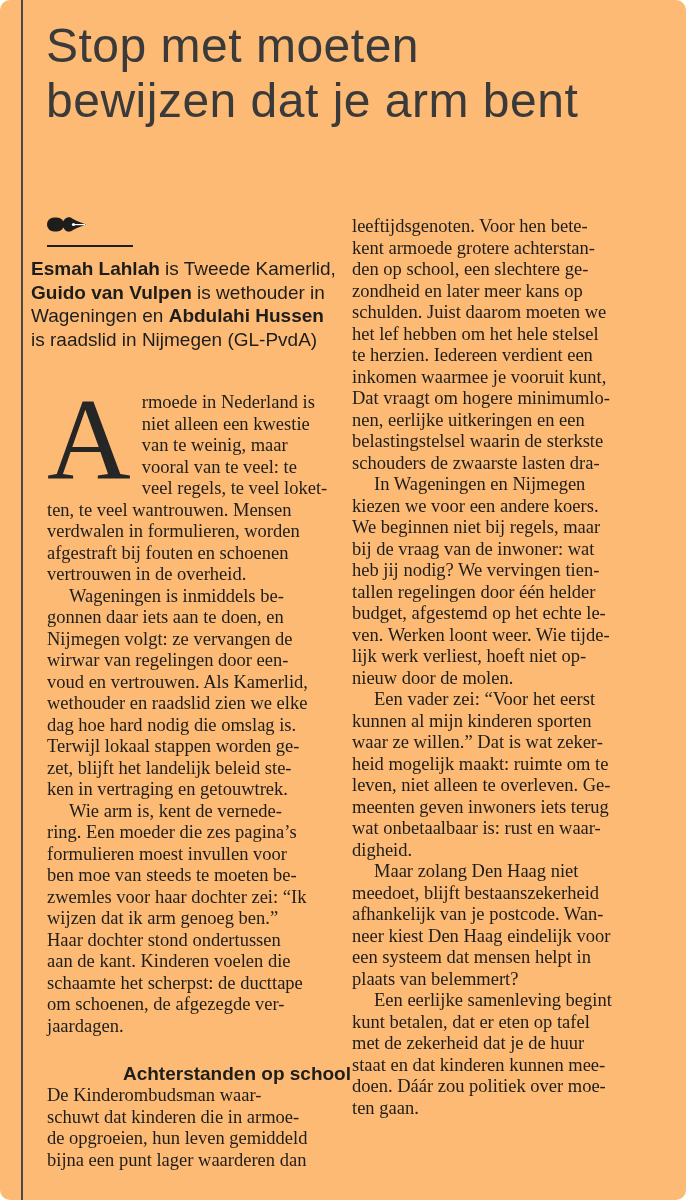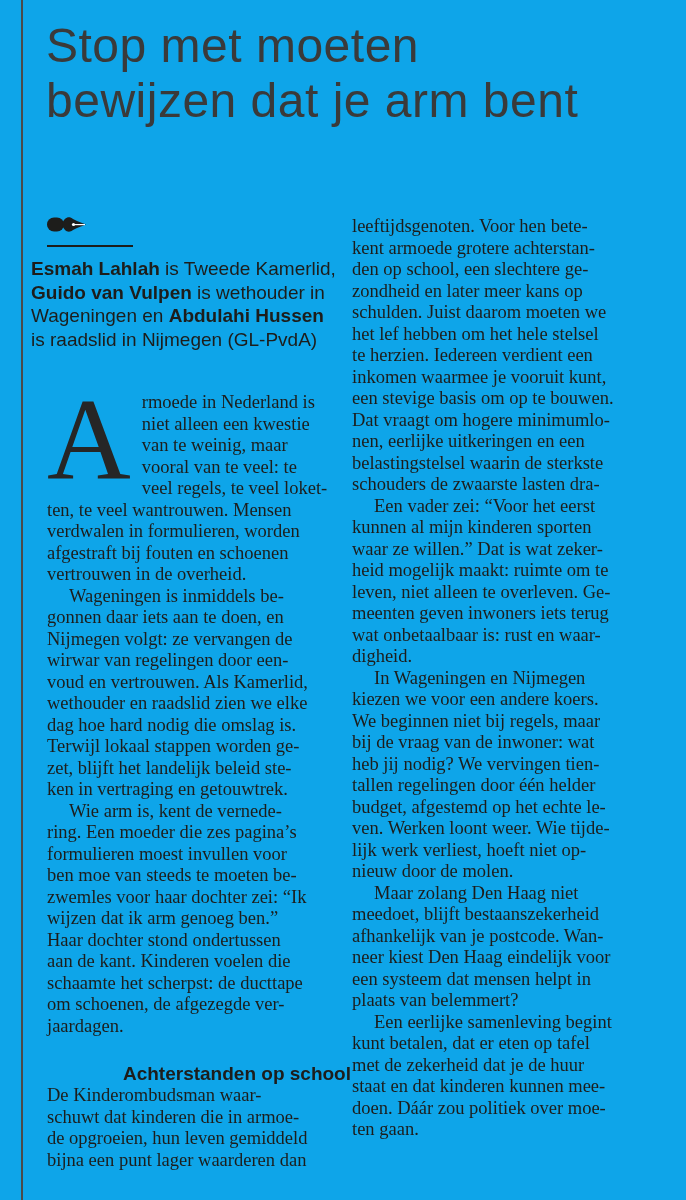--- a/index.html
+++ b/index.html
@@ -1,18 +1,18 @@
 <!DOCTYPE html>
 <html lang="nl"><head>
 <meta charset="utf-8">
 <style>
   html,body { margin:0; padding:0; background:#ffffff; }
   .page {
-    position:relative; width:686px; height:1200px; background:#0ea5e9;
-    font-family:"Liberation Serif", serif; color:#1d1d1b; overflow:hidden;
+    position:relative; width:686px; height:1200px; background:#fdba74;
+    font-family:"Liberation Serif", serif; color:#1d1d1b; overflow:hidden;border-radius:10px;
   }
   .vrule { position:absolute; left:21px; top:0; width:2px; height:1200px; background:#4a4a4a; }
 
   .headline {
     position:absolute; left:46px; top:18px;
     font-family:"Liberation Sans", sans-serif; font-weight:300;
     font-size:48px; line-height:55px; color:#3a3a3a; letter-spacing:0.5px;
   }
   .headline .hl-line { white-space:nowrap; }
 
@@ -129,47 +129,46 @@
   <div class="col col-right">
       <div class="block">
         <div class="line">leeftijdsgenoten. Voor hen bete-</div>
         <div class="line">kent armoede grotere achterstan-</div>
         <div class="line">den op school, een slechtere ge-</div>
         <div class="line">zondheid en later meer kans op</div>
         <div class="line">schulden. Juist daarom moeten we</div>
         <div class="line">het lef hebben om het hele stelsel</div>
         <div class="line">te herzien. Iedereen verdient een</div>
         <div class="line">inkomen waarmee je vooruit kunt,</div>
-        <div class="line">een stevige basis om op te bouwen.</div>
         <div class="line">Dat vraagt om hogere minimumlo-</div>
         <div class="line">nen, eerlijke uitkeringen en een</div>
         <div class="line">belastingstelsel waarin de sterkste</div>
         <div class="line">schouders de zwaarste lasten dra-</div>
-      </div>
-      <div class="block">
-        <div class="line indent">Een vader zei: “Voor het eerst</div>
-        <div class="line">kunnen al mijn kinderen sporten</div>
-        <div class="line">waar ze willen.” Dat is wat zeker-</div>
-        <div class="line">heid mogelijk maakt: ruimte om te</div>
-        <div class="line">leven, niet alleen te overleven. Ge-</div>
-        <div class="line">meenten geven inwoners iets terug</div>
-        <div class="line">wat onbetaalbaar is: rust en waar-</div>
-        <div class="line">digheid.</div>
       </div>
       <div class="block">
         <div class="line indent">In Wageningen en Nijmegen</div>
         <div class="line">kiezen we voor een andere koers.</div>
         <div class="line">We beginnen niet bij regels, maar</div>
         <div class="line">bij de vraag van de inwoner: wat</div>
         <div class="line">heb jij nodig? We vervingen tien-</div>
         <div class="line">tallen regelingen door één helder</div>
         <div class="line">budget, afgestemd op het echte le-</div>
         <div class="line">ven. Werken loont weer. Wie tijde-</div>
         <div class="line">lijk werk verliest, hoeft niet op-</div>
         <div class="line">nieuw door de molen.</div>
+      </div>
+      <div class="block">
+        <div class="line indent">Een vader zei: “Voor het eerst</div>
+        <div class="line">kunnen al mijn kinderen sporten</div>
+        <div class="line">waar ze willen.” Dat is wat zeker-</div>
+        <div class="line">heid mogelijk maakt: ruimte om te</div>
+        <div class="line">leven, niet alleen te overleven. Ge-</div>
+        <div class="line">meenten geven inwoners iets terug</div>
+        <div class="line">wat onbetaalbaar is: rust en waar-</div>
+        <div class="line">digheid.</div>
       </div>
       <div class="block">
         <div class="line indent">Maar zolang Den Haag niet</div>
         <div class="line">meedoet, blijft bestaanszekerheid</div>
         <div class="line">afhankelijk van je postcode. Wan-</div>
         <div class="line">neer kiest Den Haag eindelijk voor</div>
         <div class="line">een systeem dat mensen helpt in</div>
         <div class="line">plaats van belemmert?</div>
       </div>
       <div class="block">

